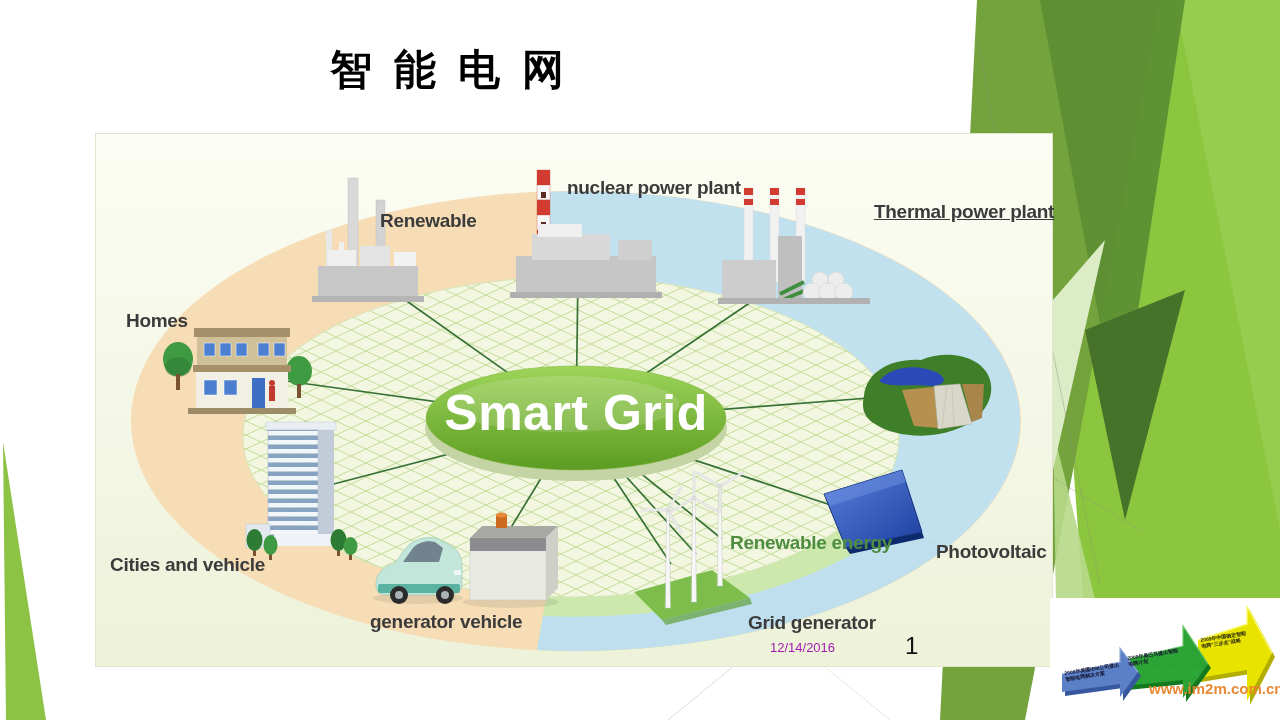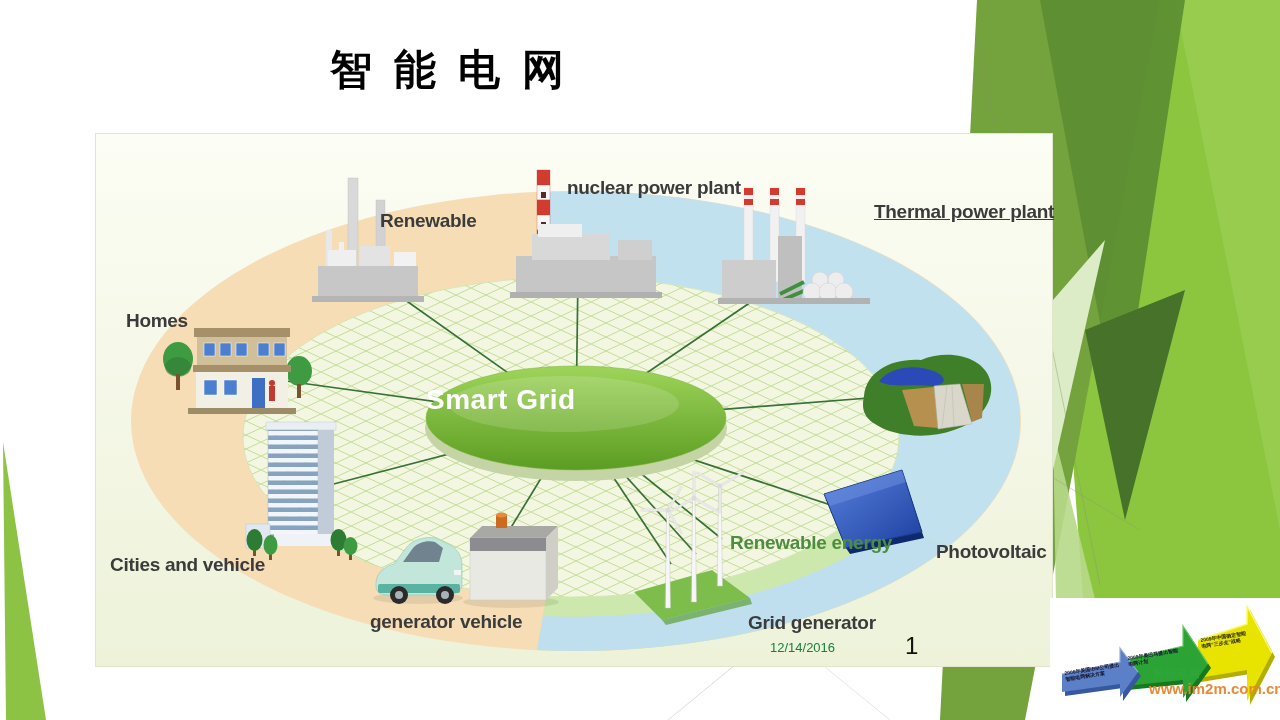--- a/index.html
+++ b/index.html
@@ -21,25 +21,25 @@
     border:1px solid #e0e5cb;box-sizing:border-box;
   }
   .grid-image svg{position:absolute;left:0;top:0;}
   .node-label{
     position:absolute;font-weight:700;font-size:19px;color:#3b3b3b;
     white-space:nowrap;letter-spacing:-0.3px;
   }
   .node-label.wrap{white-space:normal;width:150px;line-height:1.12;}
   .node-label.green{color:#4e8c3f;}
   .center-label{
-    position:absolute;left:330px;top:250px;width:300px;text-align:left;
-    font-weight:700;font-size:28px;color:#ffffff;letter-spacing:0.5px;
+    position:absolute;left:330px;top:250px;width:300px;text-align:center;
+    font-weight:700;font-size:50px;color:#ffffff;letter-spacing:0.5px;
   }
   .slide-date{
-    position:absolute;left:770px;top:640px;font-size:13px;color:#15803d;
+    position:absolute;left:770px;top:640px;font-size:13px;color:#a21caf;
   }
   .slide-pagenum{
     position:absolute;left:905px;top:632px;font-size:24px;color:#111;
   }
   
   .corner-box{
     position:absolute;left:1050px;top:598px;width:230px;height:122px;
     background:#ffffff;
   }
   .corner-box svg{position:absolute;left:0;top:0;}

